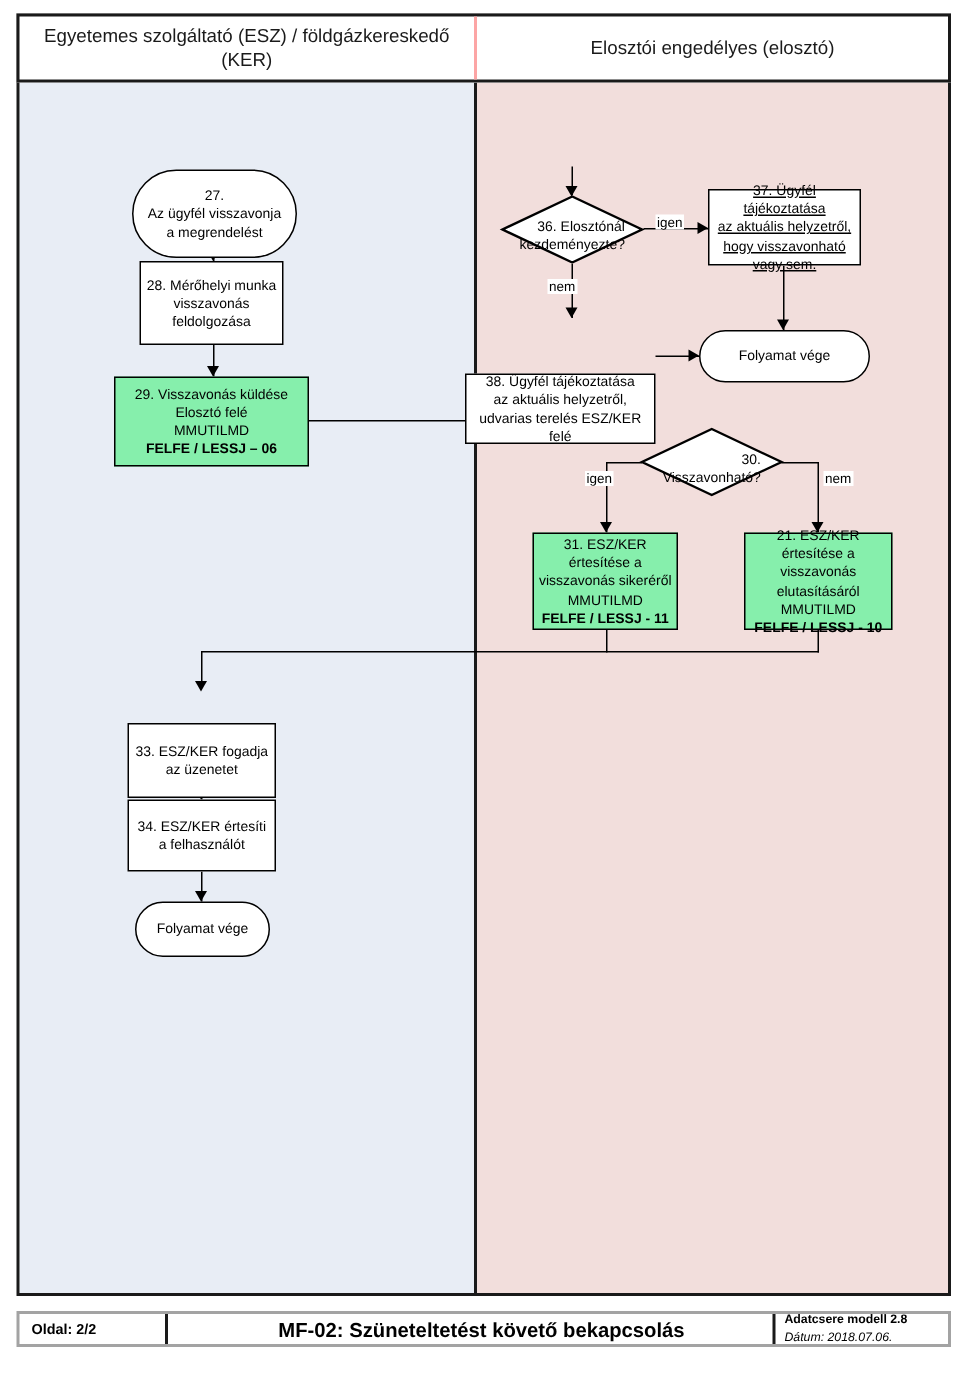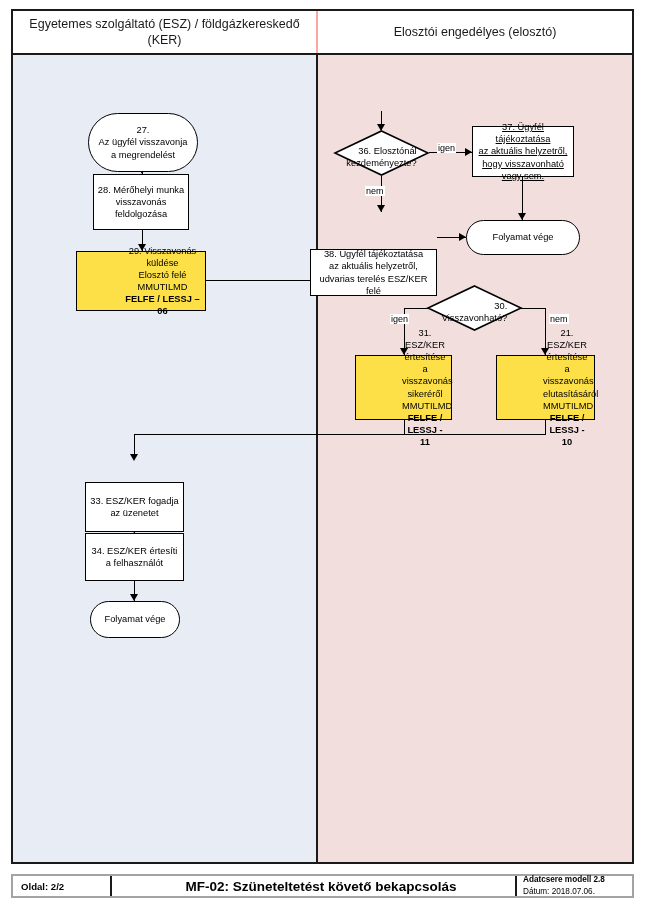--- a/index.html
+++ b/index.html
@@ -90,21 +90,21 @@
   }
   .node .txt {
     display: block;
     width: 100%;
     padding: 0 3px;
     box-sizing: border-box;
     white-space: pre-line;
   }
   .process   { font-size: 9.3px; line-height: 1.32; }
   .terminal  { border-radius: 999px; font-size: 9.3px; line-height: 1.32; }
-  .shaded    { background: #fde047; padding-left: 43px; }
+  .shaded    { background: #86efac; }
   .shaded .txt { line-height: 1.3; }
   .bold-line { font-weight: bold; }
 
   
   .decision {
     position: absolute;
     z-index: 5;
   }
   .decision svg { position: absolute; left: 0; top: 0; overflow: visible; }
   .decision .dlabel {
@@ -192,21 +192,21 @@
     color: #000;
   }
   .f-meta {
     left: 502px; width: 119px;
     border-left: 2px solid #1a1a1a;
     align-items: flex-start;
     padding-left: 6px;
     color: #000;
   }
   .f-meta .m1 { font-size: 8.2px; font-weight: bold; line-height: 1.45; }
-  .f-meta .m2 { font-size: 8.2px; line-height: 1.45; }
+  .f-meta .m2 { font-size: 8.2px; line-height: 1.45; font-style: italic; }
 </style>
 </head>
 <body>
 
 <div id="page">
 
   <div class="lane lane-left"></div>
   <div class="lane lane-right"></div>
 
   <div class="node terminal" style="left:88px; top:113px; width:110px; height:59px;">

